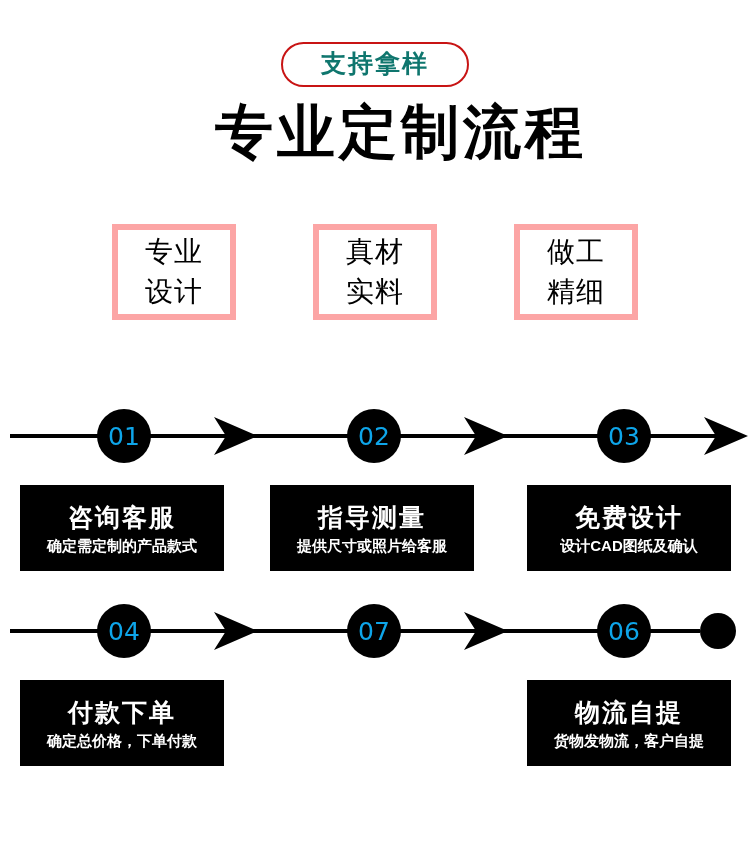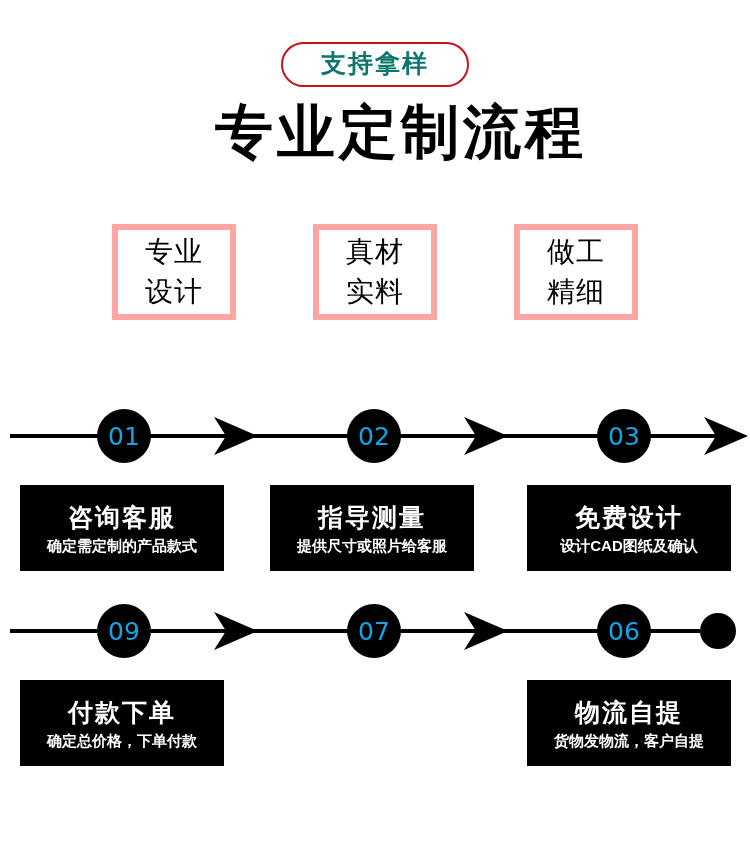--- a/index.html
+++ b/index.html
@@ -225,21 +225,21 @@
 <div class="step-row row2">
 
   <svg class="rail" viewBox="0 0 750 62">
     <line x1="10" y1="31" x2="700" y2="31" stroke="#000000" stroke-width="4"></line>
     <path d="M 258 31 L 214 12 L 226 31 L 214 50 Z" fill="#000000"></path>
     <path d="M 508 31 L 464 12 L 476 31 L 464 50 Z" fill="#000000"></path>
     <circle cx="718" cy="31" r="18" fill="#000000"></circle>
   </svg>
 
   <div class="circles">
-    <div class="step-circle c1">09</div>
+    <div class="step-circle c1">04</div>
     <div class="step-circle c2">07</div>
     <div class="step-circle c3">06</div>
   </div>
 
   <div class="cards">
     <div class="step-card k1">
       <div class="card-title">付款下单</div>
       <div class="card-sub">确定总价格，下单付款</div>
     </div>
     <div class="step-card k3">

